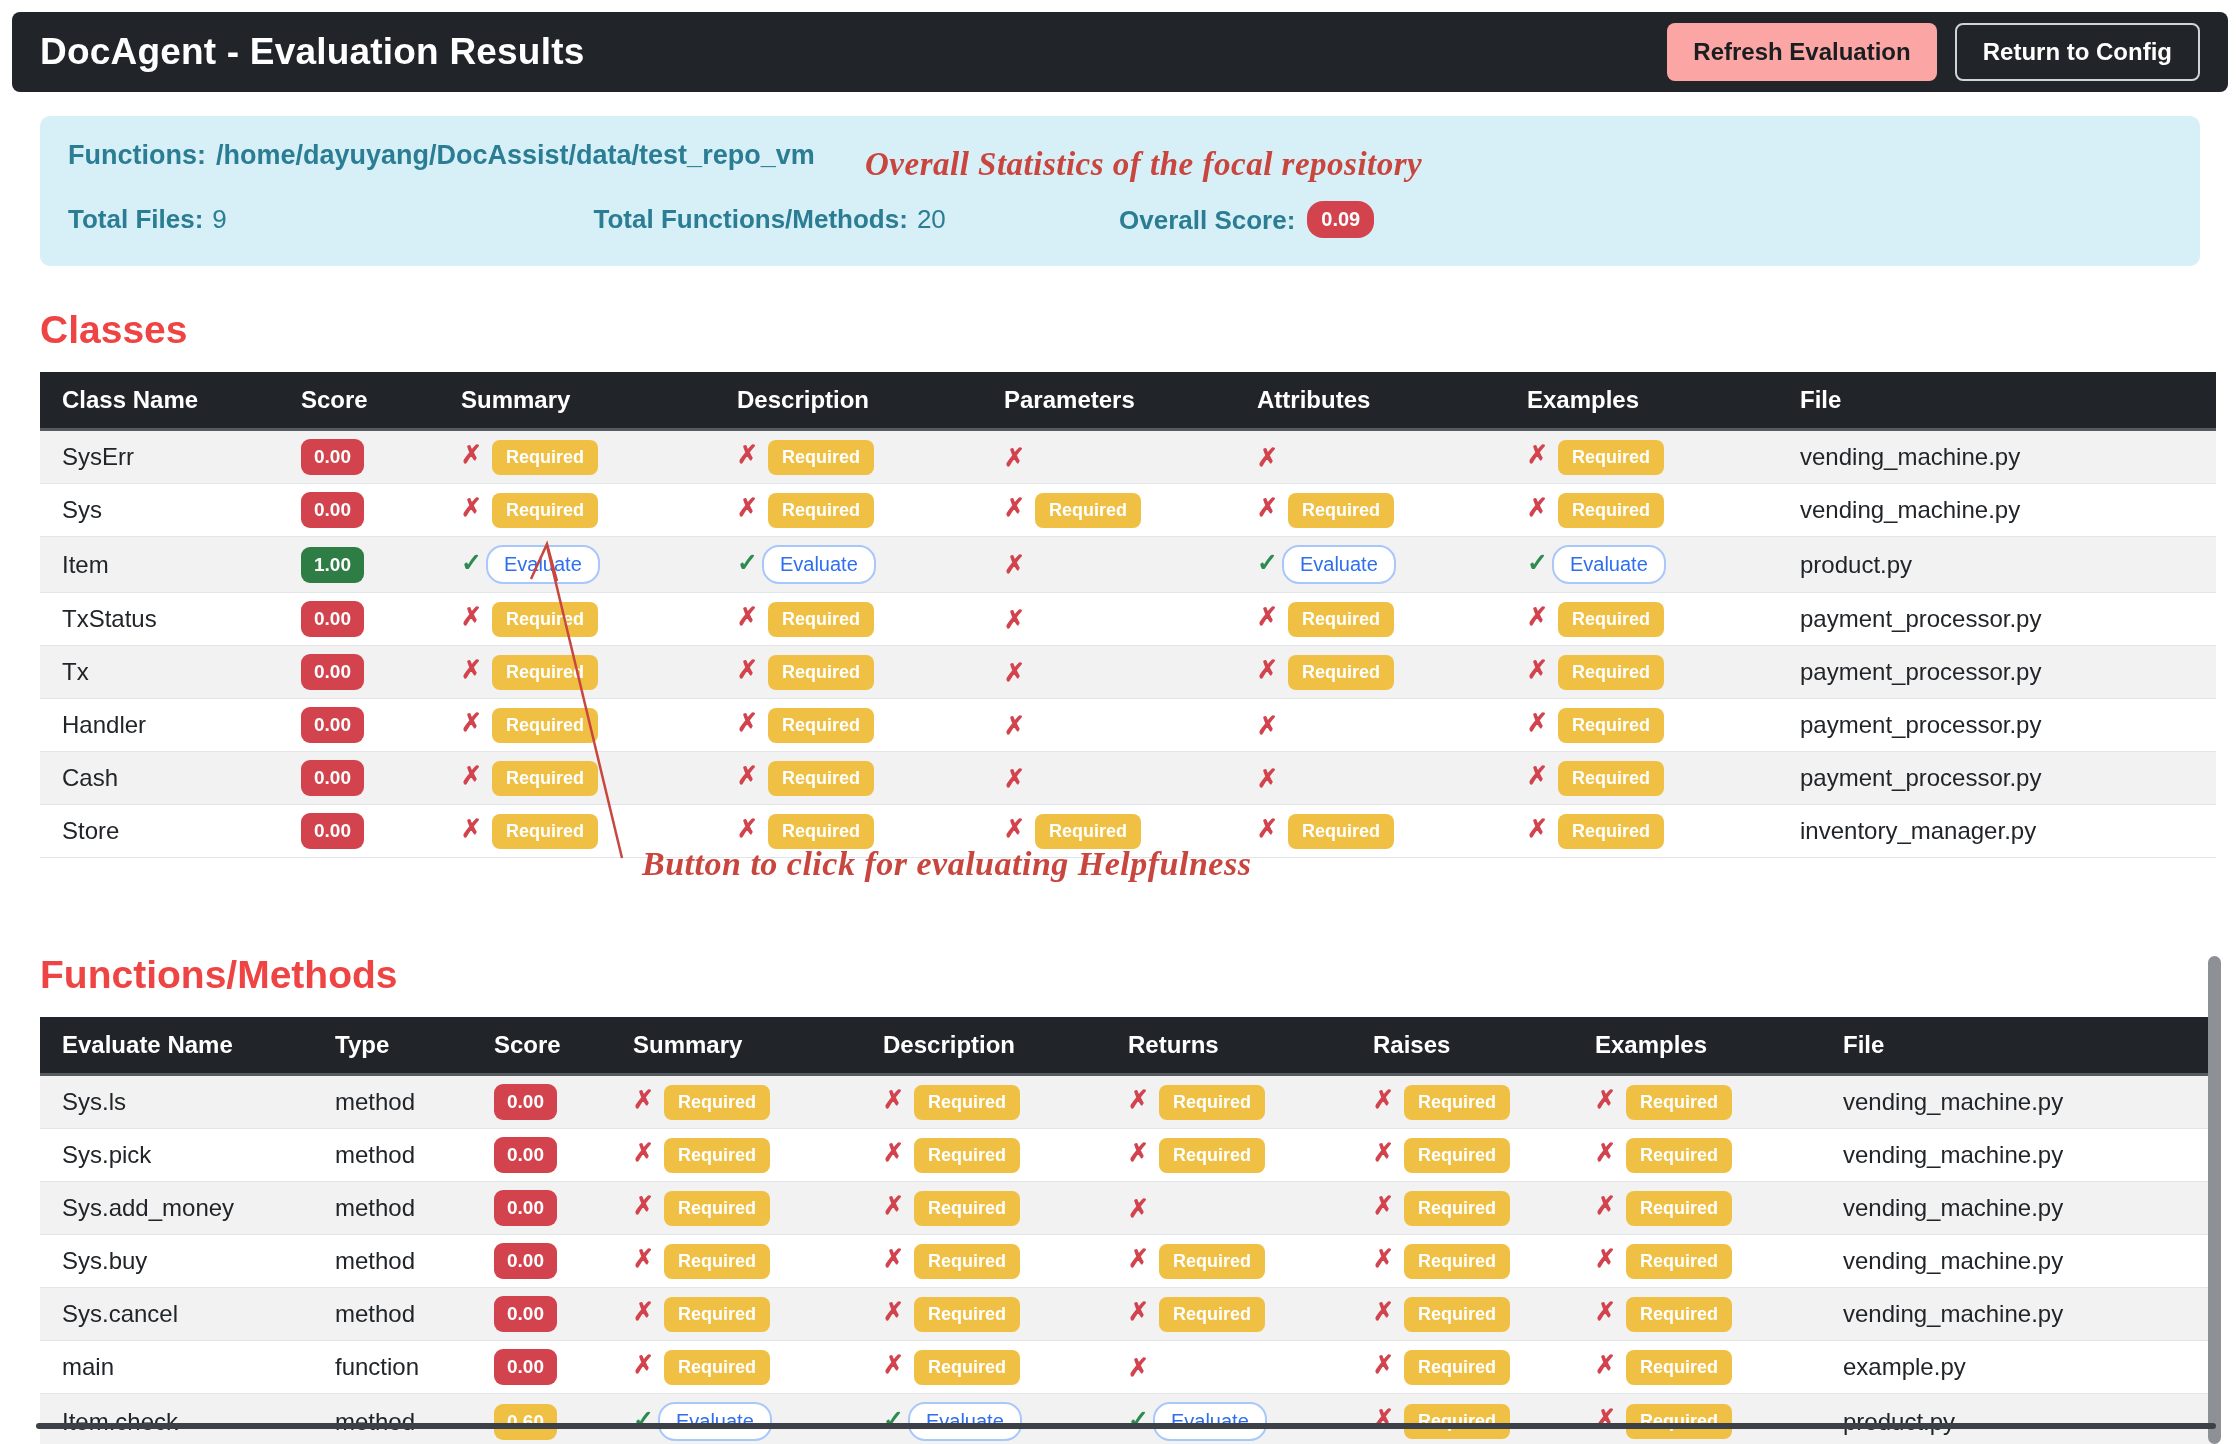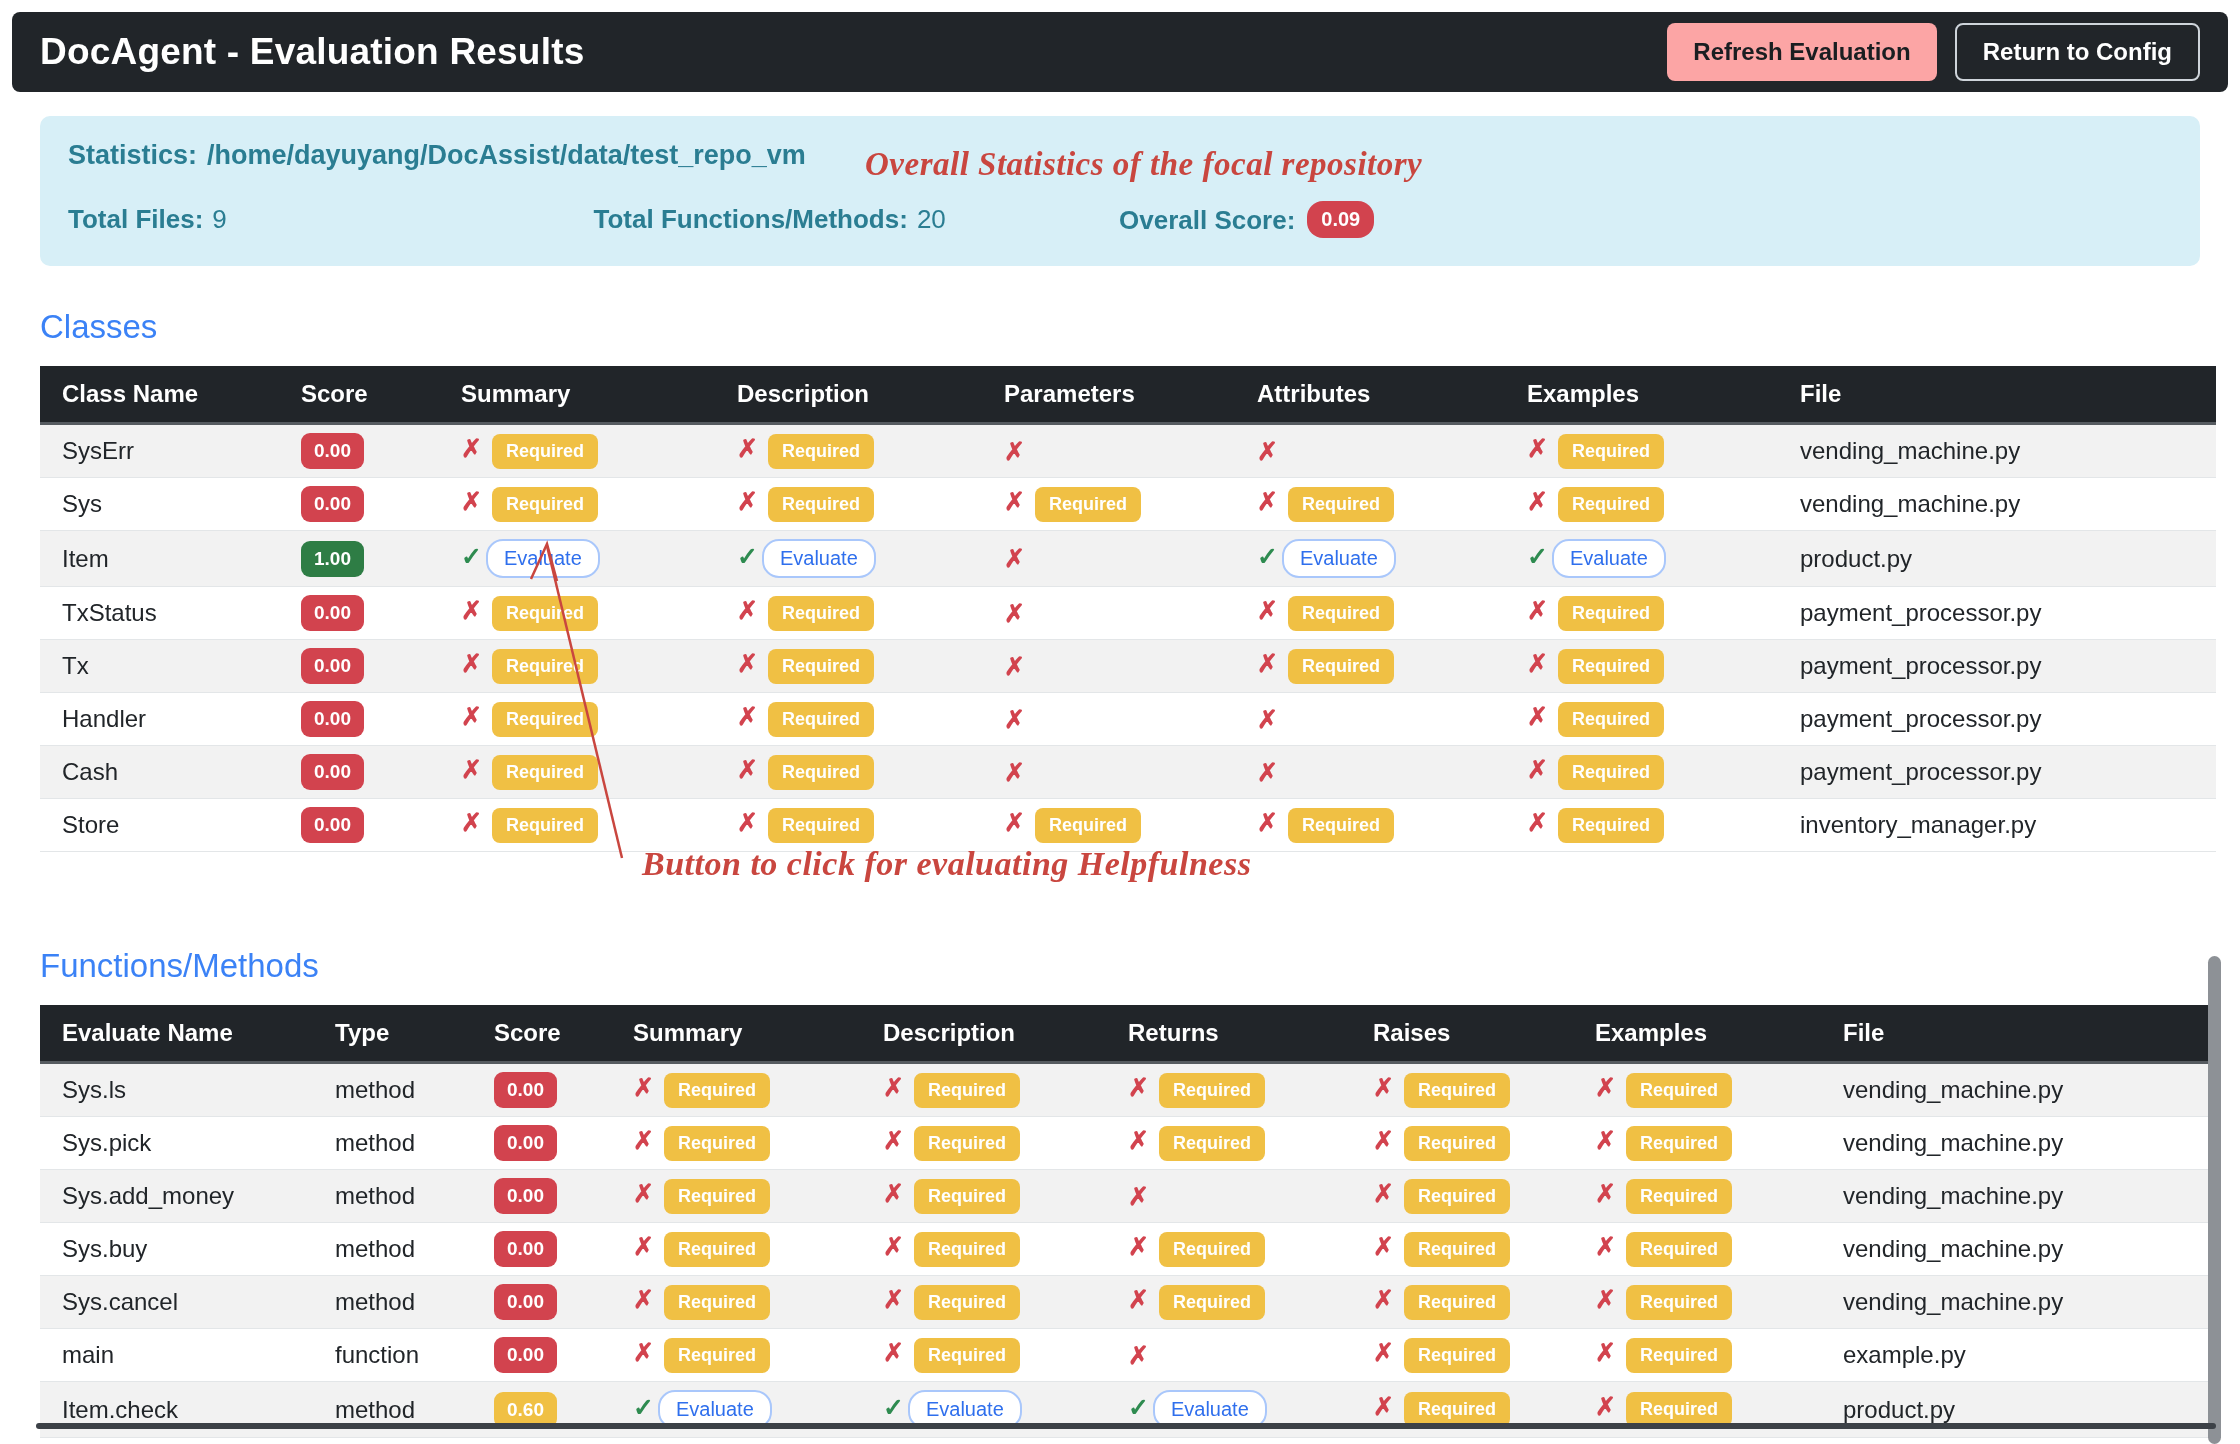--- a/index.html
+++ b/index.html
@@ -38,21 +38,21 @@
   .repo-line{color:var(--alert-text);font-size:27px;font-weight:700}
   .repo-line .path{font-weight:600;margin-left:10px}
   .stats{display:grid;grid-template-columns:1fr 1fr 1fr 1fr;margin-top:30px;align-items:center}
   .stat{color:var(--alert-text);font-size:26px;font-weight:700}
   .stat .val{font-weight:400;margin-left:9px}
   .overall-badge{
     display:inline-block;background:var(--danger);color:#fff;font-size:20px;font-weight:700;
     padding:7px 14px;border-radius:16px;margin-left:12px;vertical-align:3px;
   }
   
-  .section-title{font-size:33px;font-weight:400;color:#3b82f6;margin:42px 0 20px 40px}
+  .section-title{font-size:39px;font-weight:700;color:#ef4444;margin:42px 0 20px 40px}
   .section-title.fn{margin-top:95px}
   table{width:2176px;margin-left:40px;border-collapse:collapse;table-layout:fixed}
   thead th{
     background:var(--header-bg);color:#fff;font-size:24px;font-weight:700;text-align:left;
     padding:14px 12px;border-bottom:3px solid #565b60;
   }
   th:first-child,td:first-child{padding-left:22px}
   tbody td{font-size:24px;padding:8px 12px;border-bottom:1px solid #e3e6e8;height:52px;vertical-align:middle}
   tbody tr:nth-child(odd){background:#f2f2f2}
   .badge-score{
@@ -89,21 +89,21 @@
 <div class="topbar">
   <h1>DocAgent - Evaluation Results</h1>
   <div class="btns">
     <button class="btn-light">Refresh Evaluation</button>
     <button class="btn-outline">Return to Config</button>
   </div>
 </div>
 
 <div class="alert">
   <div class="repo-line">
-    <span>Statistics:</span><span class="path">/home/dayuyang/DocAssist/data/test_repo_vm</span>
+    <span>Functions:</span><span class="path">/home/dayuyang/DocAssist/data/test_repo_vm</span>
   </div>
   <div class="stats">
     <div class="stat">
       <span>Total Files:</span><span class="val">9</span>
     </div>
     <div class="stat">
       <span>Total Functions/Methods:</span><span class="val">20</span>
     </div>
     <div class="stat">
       <span>Overall Score:</span><span class="overall-badge">0.09</span>

